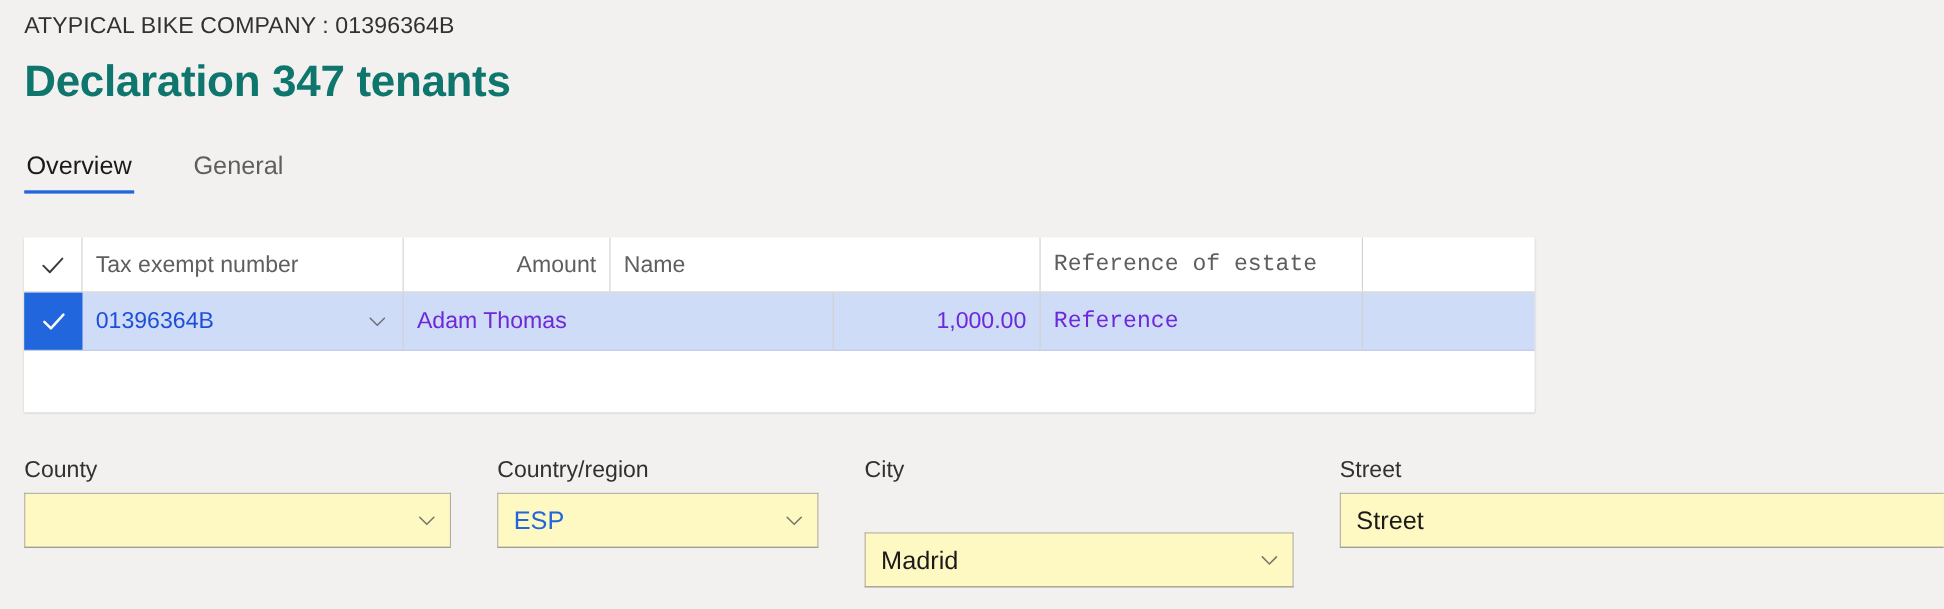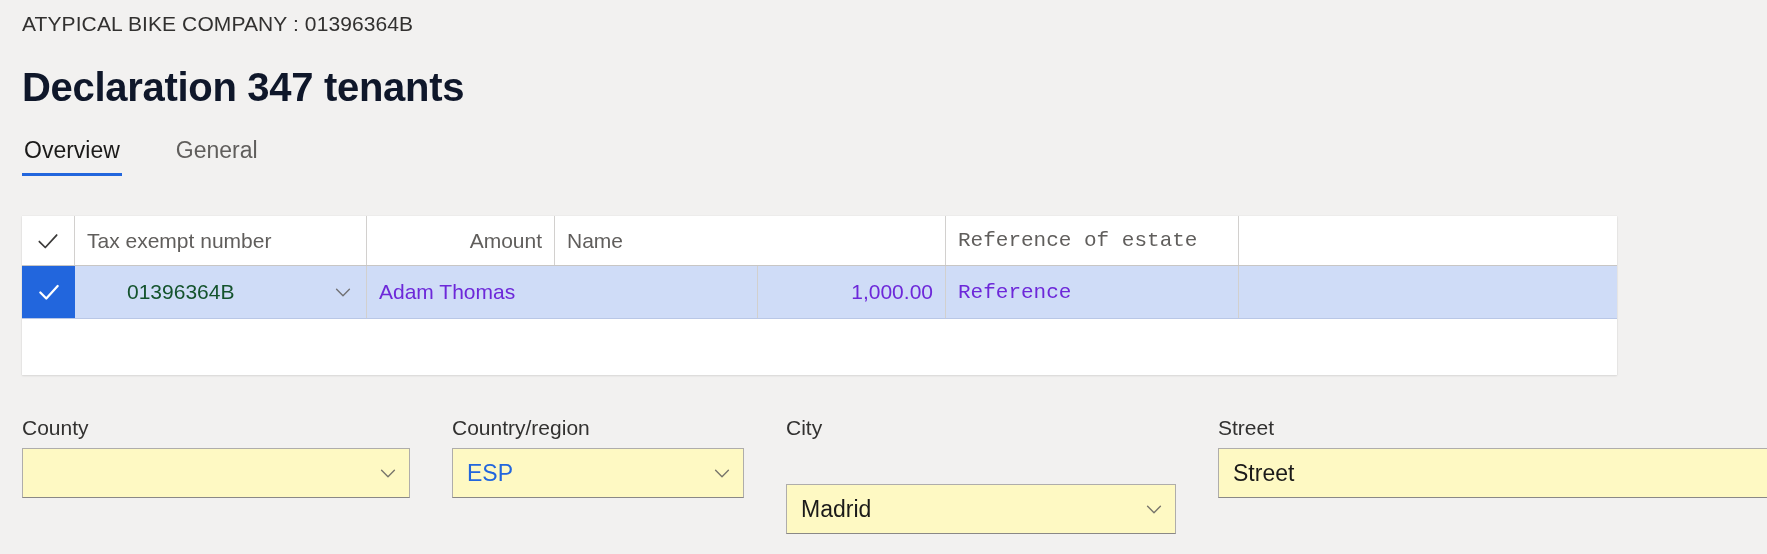--- a/index.html
+++ b/index.html
@@ -30,25 +30,25 @@
     top: 12px;
     font-size: 21px;
     letter-spacing: 0.1px;
     color: #323130;
     white-space: nowrap;
   }
 
   .page-title {
     position: absolute;
     left: 22px;
-    top: 65px;
+    top: 52px;
     font-size: 40px;
     font-weight: bold;
     letter-spacing: -0.3px;
-    color: #0f172a;
+    color: #0f766e;
     white-space: nowrap;
   }
 
   
   .tabstrip {
     position: absolute;
     left: 22px;
     top: 133px;
     display: flex;
     align-items: flex-start;
@@ -76,21 +76,21 @@
     bottom: 0;
     height: 3px;
     background: #2266dd;
   }
 
   
   .grid {
     position: absolute;
     left: 22px;
     top: 216px;
-    width: 1595px;
+    width: 1373px;
     height: 159px;
     background: #ffffff;
     box-shadow: 0 1px 2px rgba(0,0,0,0.10), 0 0 1px rgba(0,0,0,0.10);
   }
 
   .grid-header {
     display: flex;
     height: 50px;
     background: #ffffff;
     border-bottom: 1px solid #c8c6c4;
@@ -140,22 +140,21 @@
   .c-amount{ width: 188px; justify-content: flex-end; }
   .c-ref   { width: 293px; font-family: Liberation Mono, monospace; }
   .c-filler{ flex: 1; border-right: none; }
 
   .grid-row .c-tax {
     justify-content: space-between;
     color: #2b5ec7;
   }
 
   .link-cell-text {
-    color: #14532d;
-    margin-left: 40px;
+    color: #1d4ed8;
   }
 
   .check-glyph {
     width: 26px;
     height: 26px;
   }
 
   .chev {
     width: 22px;
     height: 22px;

